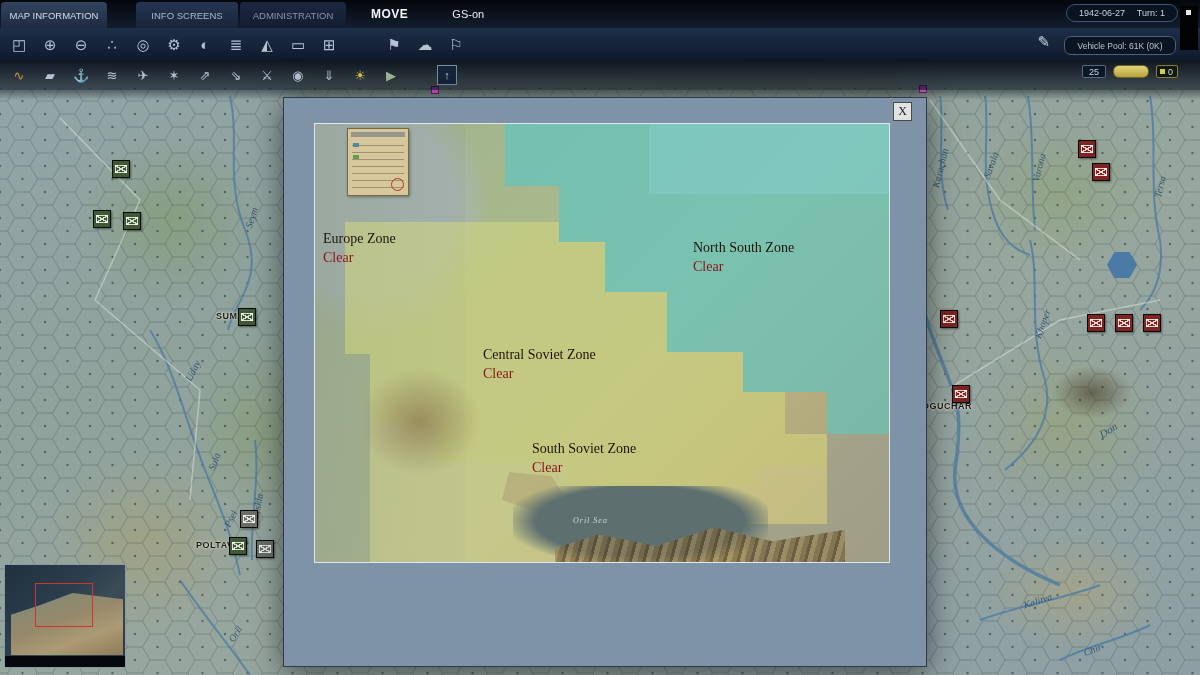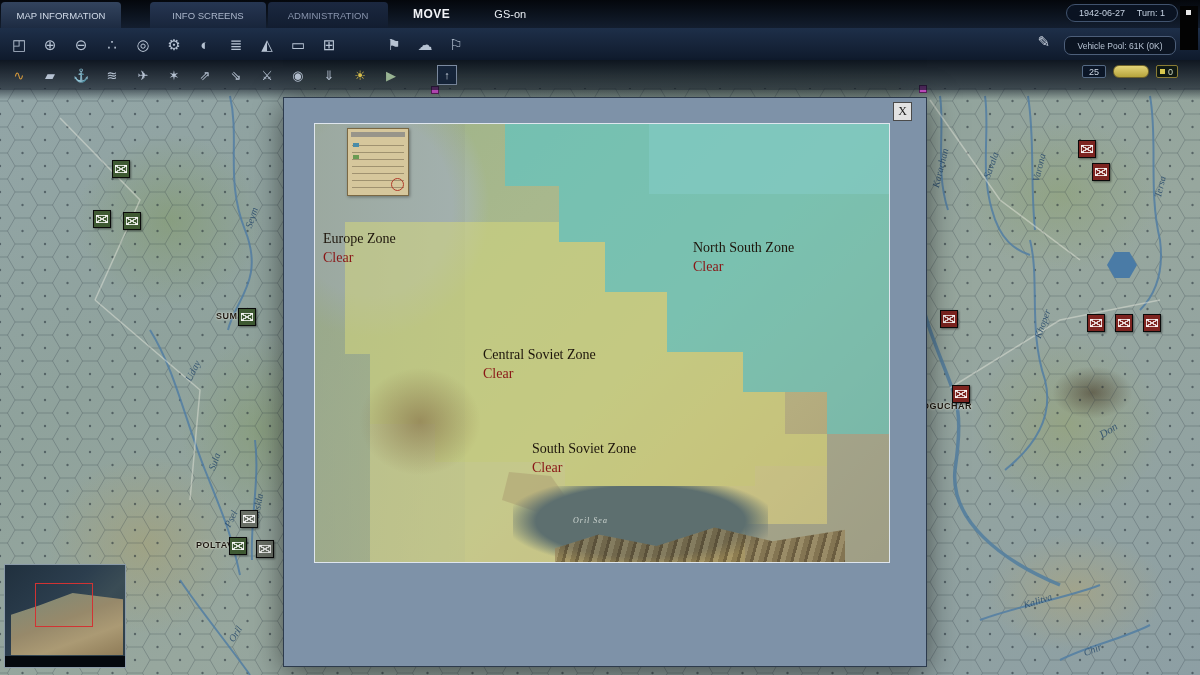--- a/index.html
+++ b/index.html
@@ -27,21 +27,21 @@
   .unit.gray{background:#6a6f66;}
   .hexsel{position:absolute;left:1107px;top:252px;width:30px;height:26px;background:#4a7ba6;
     clip-path:polygon(25% 0,75% 0,100% 50%,75% 100%,25% 100%,0 50%);
     filter:drop-shadow(0 0 2px rgba(0,0,30,.6));z-index:3;}
   .magdot{position:absolute;width:6px;height:6px;background:#c84fc8;border:1px solid #5e2060;z-index:4;}
 
   
   .menubar{position:absolute;left:0;top:0;width:1200px;height:28px;z-index:8;
     background:linear-gradient(#04070c,#131e2f);display:flex;align-items:stretch;}
   .tab{display:flex;align-items:center;justify-content:center;font-size:9.5px;
-    color:#aab6ca;padding:0 14px;margin:2px 1px 0 1px;border-radius:4px 4px 0 0;cursor:default;}
+    color:#aab6ca;padding:0 7px;margin:2px 1px 0 1px;border-radius:4px 4px 0 0;cursor:default;}
   .tab.t0{background:linear-gradient(#33445e,#1d2b42);color:#d2dcea;width:92px;}
   .tab.t1{background:linear-gradient(#263652,#18253b);width:88px;margin-left:28px;}
   .tab.t2{background:linear-gradient(#1b2840,#121d30);color:#8894ac;width:92px;}
   .tab.plain{background:none;margin:0 2px;}
   .tab.move{font-size:12px;font-weight:bold;color:#f2f4f8;letter-spacing:.5px;padding:0 22px;}
   .tab.gs{font-size:11px;color:#e8ecf2;padding:0 18px;}
   .datebox{position:absolute;left:1066px;top:4px;width:112px;height:18px;box-sizing:border-box;
     border:1px solid #41536e;border-radius:9px;background:#0a1322;display:flex;
     align-items:center;justify-content:space-between;padding:0 12px;font-size:9px;color:#c6d2e2;}
   .scrollstrip{position:absolute;left:1180px;top:6px;width:18px;height:44px;background:#030303;z-index:9;}

